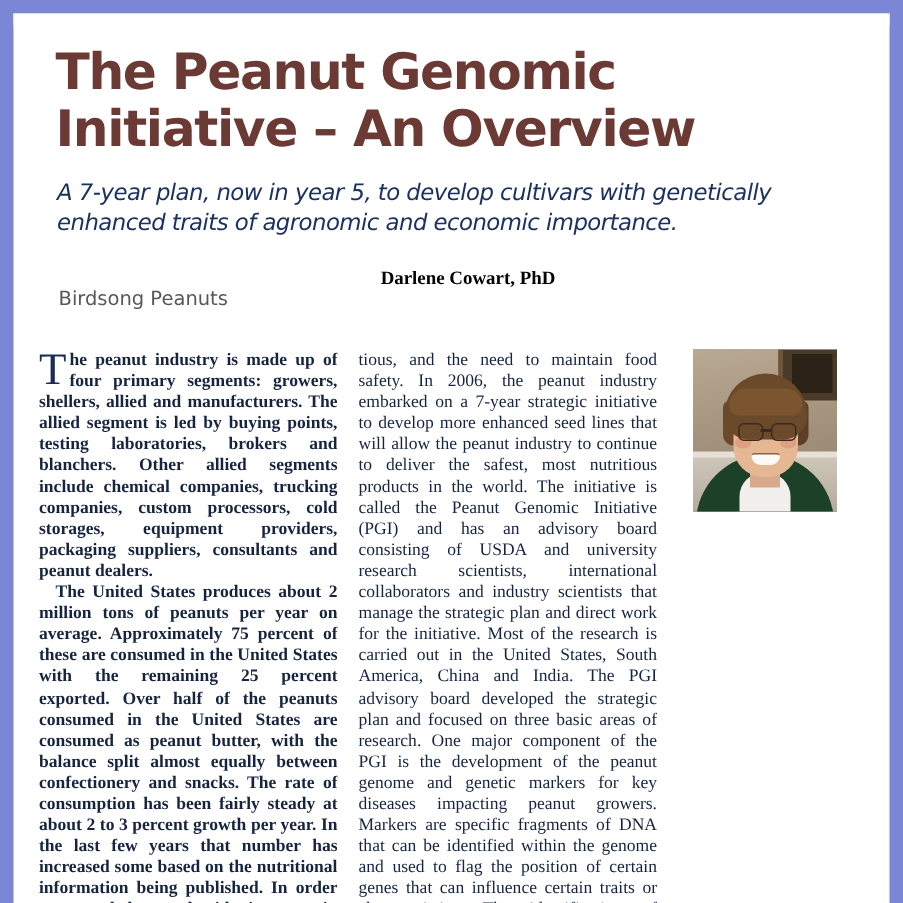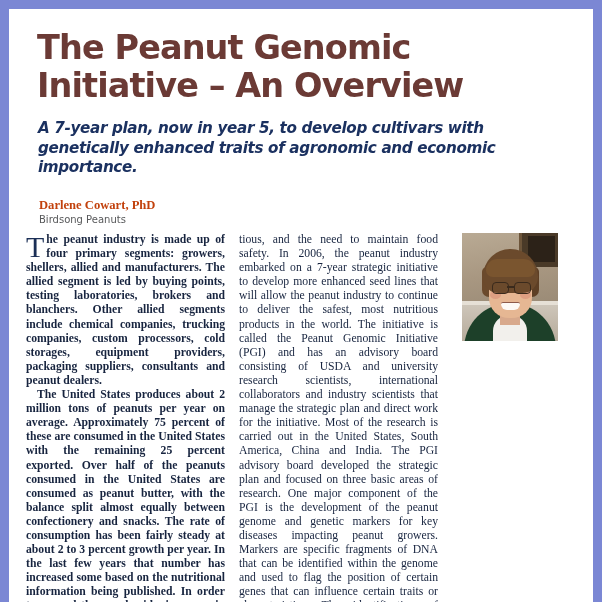--- a/index.html
+++ b/index.html
@@ -68,46 +68,47 @@
     line-height: 38px;
     letter-spacing: -0.9px;
     width: 520px;
   }
 
   .deck {
     margin: 0;
     padding: 14px 0 0 21px;
     color: #1b3160;
     font-family: "DejaVu Sans", sans-serif;
-    font-weight: 700;
+    font-weight: 400;
     font-style: italic;
     font-size: 15.2px;
     line-height: 19.5px;
     letter-spacing: -0.35px;
     width: 480px;
   }
 
   .byline-block {
     padding: 20px 0 0 22px;
   }
   .byline-name {
     margin: 0;
-    color: #c2410c;
+    color: #000000;
     font-family: "Liberation Serif", serif;
     font-weight: 700;
     font-size: 12.6px;
     line-height: 14px;
+    text-align: center;
   }
   .byline-org {
     margin: 0;
     padding-top: 2px;
     color: #57585a;
     font-family: "DejaVu Sans", sans-serif;
     font-weight: 400;
-    font-size: 10px;
+    font-size: 13px;
     line-height: 12px;
   }
 
   
   .body-area {
     position: absolute;
     left: 0;
     top: 216px;
     width: 568px;
     height: 370px;

